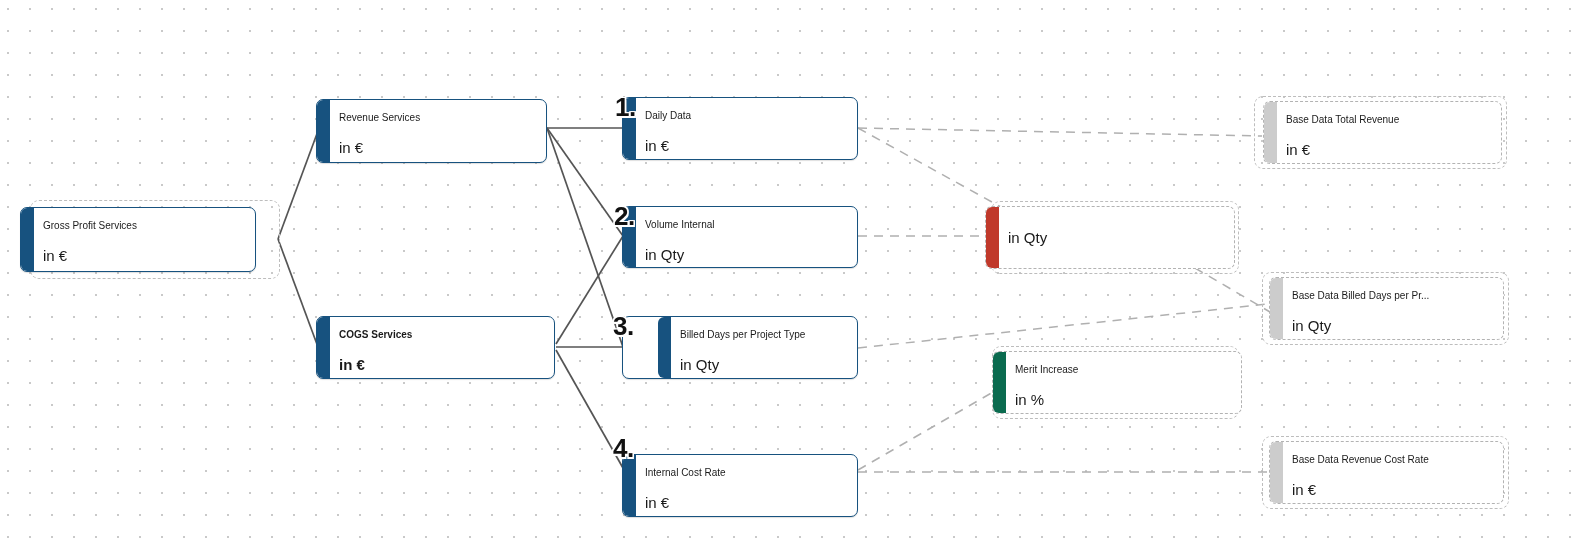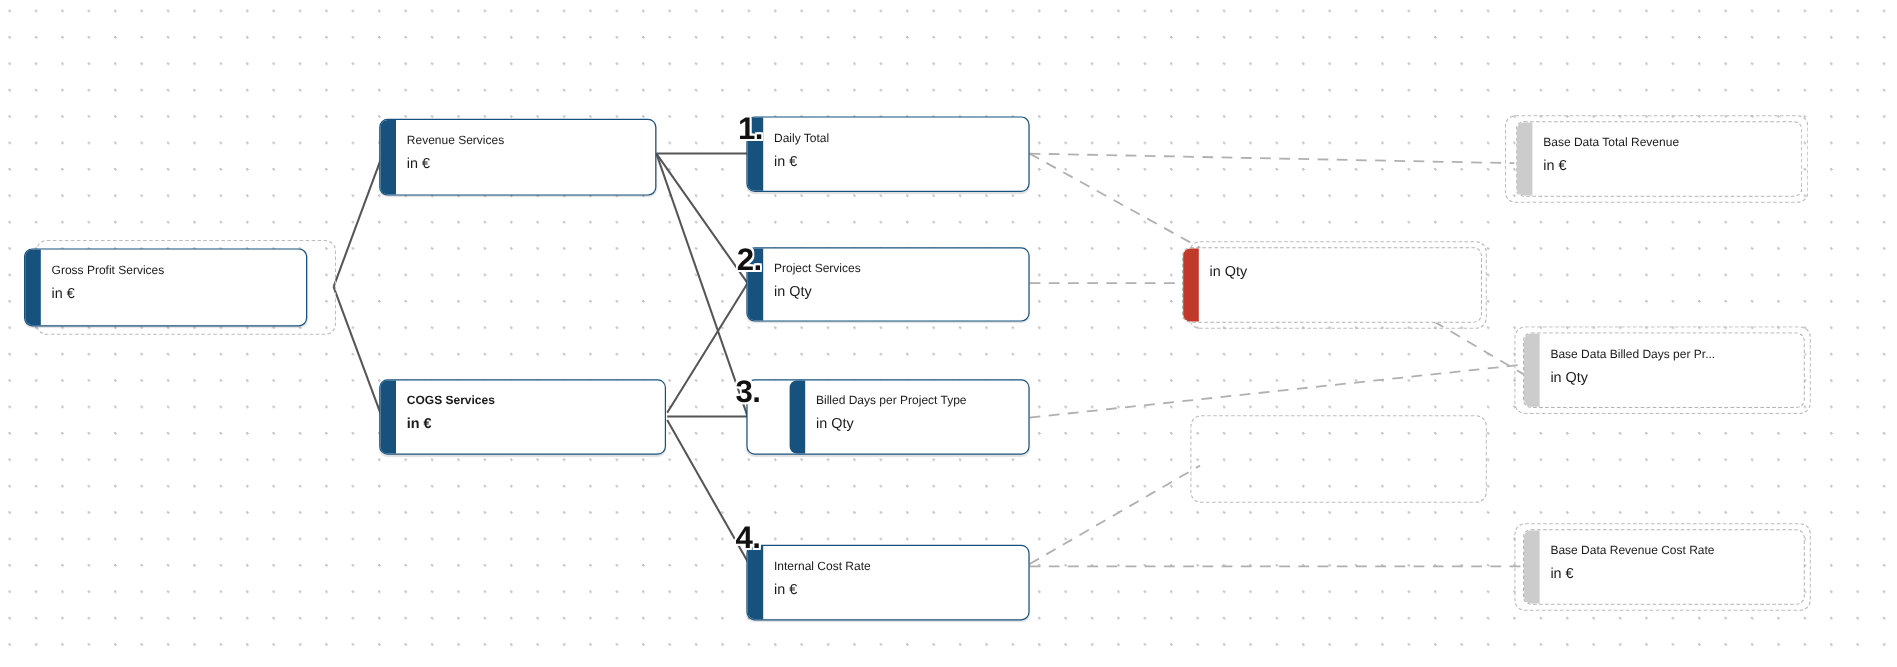--- a/index.html
+++ b/index.html
@@ -42,24 +42,24 @@
     overflow:hidden;
   }
   .node .title{
     font-size:10px;
     color:#1a1a1a;
     line-height:17px;
     white-space:nowrap;
     overflow:hidden;
   }
   .node .unit{
-    font-size:12px;
+    font-size:15px;
     color:#1a1a1a;
     line-height:16px;
-    margin-top:2px;
+    margin-top:14px;
     white-space:nowrap;
   }
 
   
   .node.solid{
     border:1.6px solid #17527f;
     box-shadow:0 1px 1px rgba(0,0,0,.13);
   }
   .node.solid .bar{background:#17527f;}
 
@@ -168,30 +168,30 @@
     <div class="bar"></div>
     <div class="body">
       <div class="title">COGS Services</div>
       <div class="unit">in €</div>
     </div>
   </div>
 
   <div class="node solid" style="left:622px;top:97px;width:236px;height:63px;">
     <div class="bar"></div>
     <div class="body">
-      <div class="title">Daily Total</div>
+      <div class="title">Daily Data</div>
       <div class="unit">in €</div>
     </div>
   </div>
   <div class="ord" style="left:615px;top:94px;">1.</div>
 
   <div class="node solid" style="left:622px;top:206px;width:236px;height:62px;">
     <div class="bar"></div>
     <div class="body">
-      <div class="title">Project Services</div>
+      <div class="title">Volume Internal</div>
       <div class="unit">in Qty</div>
     </div>
   </div>
   <div class="ord" style="left:614px;top:203px;">2.</div>
 
   <div class="node solid" style="left:622px;top:316px;width:236px;height:63px;padding-left:35px;">
     <div class="bar"></div>
     <div class="body">
       <div class="title">Billed Days per Project Type</div>
       <div class="unit">in Qty</div>
@@ -208,20 +208,27 @@
   </div>
   <div class="ord" style="left:613px;top:435px;">4.</div>
 
   <div class="node dashed" style="left:985px;top:206px;width:250px;height:63px;">
     <div class="bar" style="background:#c0392b;"></div>
     <div class="body">
       <div class="unit">in Qty</div>
     </div>
   </div>
 
+  <div class="node dashed" style="left:992px;top:351px;width:250px;height:63px;">
+    <div class="bar" style="background:#0b6b4f;"></div>
+    <div class="body">
+      <div class="title">Merit Increase</div>
+      <div class="unit">in %</div>
+    </div>
+  </div>
 
   <div class="node dashed" style="left:1263px;top:101px;width:239px;height:63px;">
     <div class="bar" style="background:#cccccc;"></div>
     <div class="body">
       <div class="title">Base Data Total Revenue</div>
       <div class="unit">in €</div>
     </div>
   </div>
 
   <div class="node dashed" style="left:1269px;top:277px;width:235px;height:63px;justify-content:space-between;">

